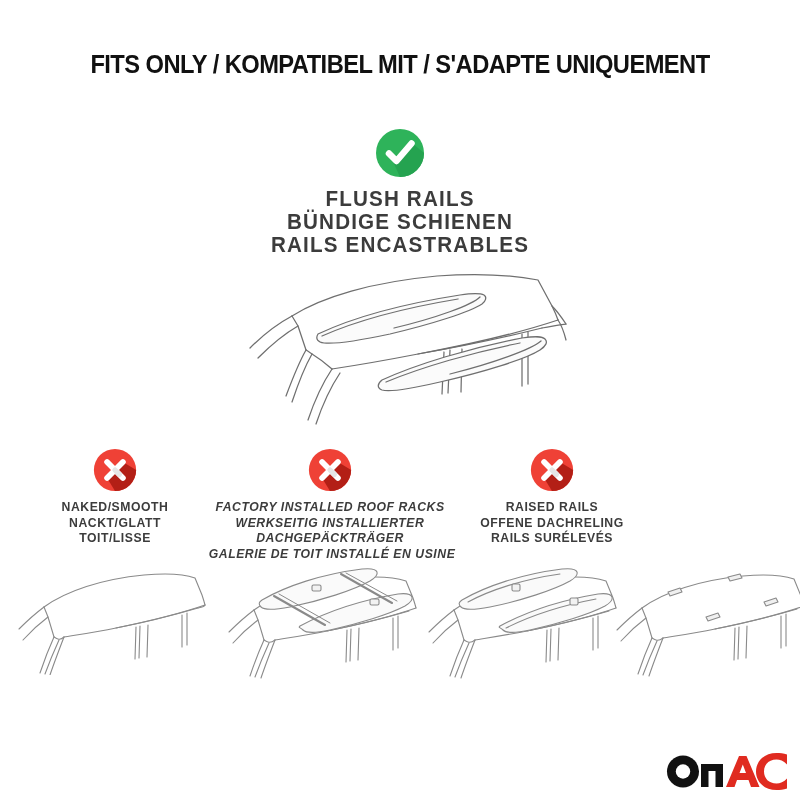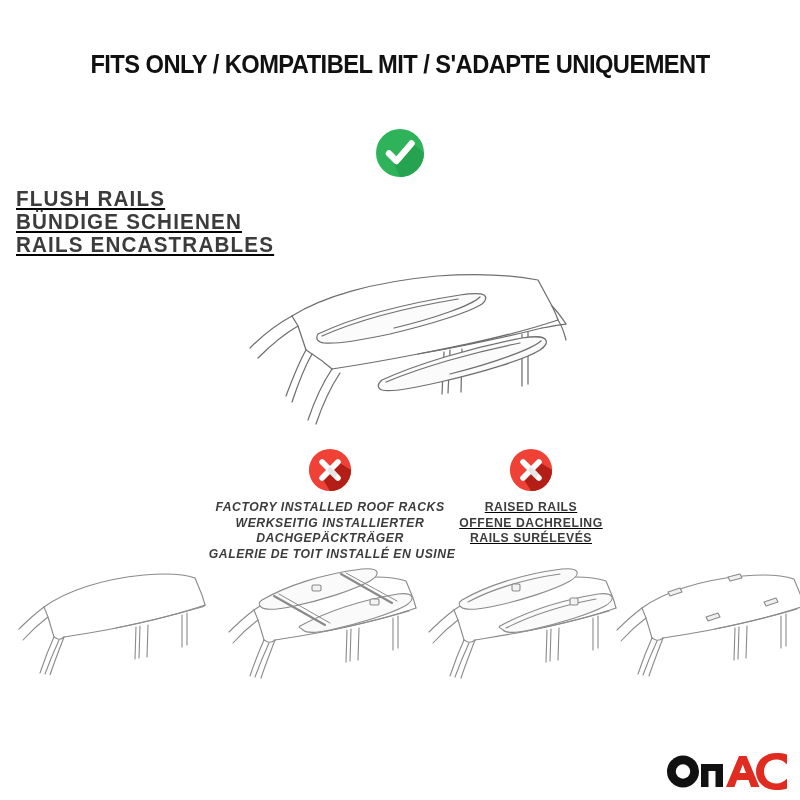--- a/index.html
+++ b/index.html
@@ -24,21 +24,21 @@
     letter-spacing:-0.6px;
     color:#111111;
     transform:scaleX(0.93);
     white-space:nowrap;
   }
 
   
   .approved{
     position:absolute;
     left:0;top:128px;width:800px;
-    text-decoration:underline;
+    text-align:center;
   }
   .badge-ok{
     width:50px;height:50px;
     margin:0 auto 10px auto;
     position:relative;
   }
   .badge-x{
     width:44px;height:44px;
     margin:0 auto 8px auto;
     position:relative;
@@ -78,21 +78,21 @@
     font-weight:bold;
     line-height:15.5px;
     letter-spacing:0.55px;
     color:#3c3c3c;
     transform:scaleX(0.97);
   }
   .reject .rej-label div{white-space:nowrap;}
 
   .r0{left:15px;width:200px;}
   .r1{left:205px;width:250px;font-style:italic;}
-  .r2{left:431px;width:200px;text-decoration:underline;}
+  .r2{left:452px;width:200px;}
   .r3{left:603px;width:180px;}
 
   .rej-illus{position:absolute;}
   .rej-illus svg{display:block;width:100%;height:100%;}
   .ri0{left:14px;top:555px;width:198px;height:120px;}
   .ri1{left:222px;top:552px;width:205px;height:128px;}
   .ri2{left:424px;top:552px;width:200px;height:128px;}
   .ri3{left:614px;top:552px;width:192px;height:128px;}
 
   
@@ -164,20 +164,35 @@
         <path d="M160 118 C195 102 248 86 300 76 C314 74 320 74 323 77 C326 80 324 84 318 88
                  C304 97 262 110 218 120 C188 127 166 130 160 128 C155 126 155 122 160 118 Z" fill="#fbfbfb"></path>
         <path d="M164 120 C200 105 252 90 298 81"></path>
         <path d="M319 79 C310 87 272 101 228 112"></path>
       </g>
     </svg>
   </div>
 
   <div class="rejects">
 
+    <div class="reject r0">
+      <div class="badge-x">
+        <svg viewBox="0 0 100 100" xmlns="http://www.w3.org/2000/svg">
+          <circle cx="50" cy="50" r="48" fill="#ef4136"></circle>
+          <path d="M50 98 A48 48 0 0 0 98 50 L68 32 L50 50 L32 68 Z" fill="#b31f16"></path>
+          <path d="M32 32 L68 68 M68 32 L32 68" fill="none" stroke="#ffffff" stroke-width="13" stroke-linecap="round"></path>
+          <path d="M50 50 L60 60" stroke="#e6e6e6" stroke-width="12" stroke-linecap="round"></path>
+        </svg>
+      </div>
+      <div class="rej-label">
+        <div>NAKED/SMOOTH</div>
+        <div>NACKT/GLATT</div>
+        <div>TOIT/LISSE</div>
+      </div>
+    </div>
 
     <div class="reject r1">
       <div class="badge-x">
         <svg viewBox="0 0 100 100" xmlns="http://www.w3.org/2000/svg">
           <circle cx="50" cy="50" r="48" fill="#ef4136"></circle>
           <path d="M50 98 A48 48 0 0 0 98 50 L68 32 L50 50 L32 68 Z" fill="#b31f16"></path>
           <path d="M32 32 L68 68 M68 32 L32 68" fill="none" stroke="#ffffff" stroke-width="13" stroke-linecap="round"></path>
           <path d="M50 50 L60 60" stroke="#e6e6e6" stroke-width="12" stroke-linecap="round"></path>
         </svg>
       </div>

